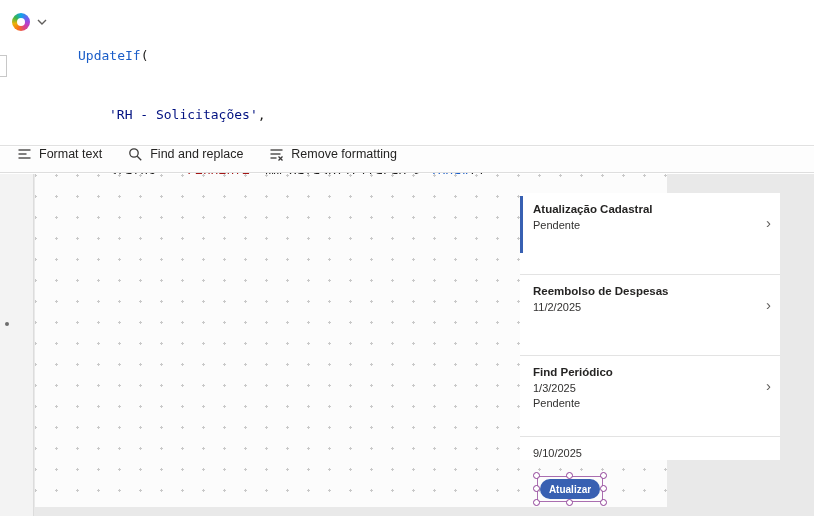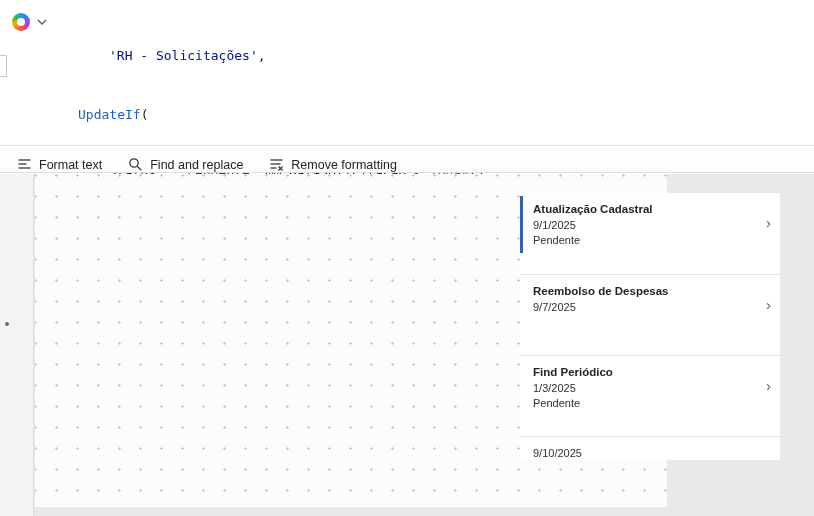--- a/index.html
+++ b/index.html
@@ -46,21 +46,21 @@
   .tok-str{color:var(--tok-str);}
   .tok-plain{color:#1b1a19;}
 
   
   .toolbar{
     position:absolute;left:0;top:147px;width:814px;height:26px;
     background:#fdfdfd;border-bottom:1px solid #dedede;
     display:flex;align-items:center;padding-left:4px;
   }
   .toolbar-btn{
-    display:inline-flex;align-items:flex-end;gap:7px;height:100%;
+    display:inline-flex;align-items:flex-start;gap:7px;height:100%;
     padding:0 13px;font-size:12.5px;color:#252423;cursor:pointer;
   }
   .toolbar-btn svg{flex:0 0 auto;}
 
   
   .canvas-region{
     position:absolute;left:0;top:174px;width:814px;height:342px;background:#e9e9e9;
   }
   .left-rail{
     position:absolute;left:0;top:0;width:34px;height:342px;
@@ -112,22 +112,22 @@
 <body>
 
 <div class="formula-area">
   <div class="fx-icon"></div>
   <svg class="fx-chevron" viewBox="0 0 12 10">
     <polyline points="2,3 6,7 10,3" fill="none" stroke="#605e5c" stroke-width="1.4"></polyline>
   </svg>
   <div class="left-nub"></div>
 
   <div class="code">
+    <span class="code-line"><span class="tok-func">UpdateIf</span><span class="tok-plain">(</span></span>
     <span class="code-line indent"><span class="tok-ident">'RH - Solicitações'</span><span class="tok-plain">,</span></span>
-    <span class="code-line"><span class="tok-func">UpdateIf</span><span class="tok-plain">(</span></span>
     <span class="code-line indent"><span class="tok-plain">Status = </span><span class="tok-str">"Pendente"</span><span class="tok-plain"> &amp;&amp; DataSolicitacao &lt; </span><span class="tok-func">Today</span><span class="tok-plain">(),</span></span>
     <span class="code-line indent"><span class="tok-plain">{Status: </span><span class="tok-str">"Atrasado"</span><span class="tok-plain">}</span></span>
     <span class="code-line"><span class="tok-plain">)</span></span>
   </div>
 </div>
 
 <div class="toolbar">
   <div class="toolbar-btn">
     <svg width="15" height="15" viewBox="0 0 15 15">
       <line x1="1.5" y1="3" x2="13.5" y2="3" stroke="#3b3a39" stroke-width="1.3"></line>
@@ -160,41 +160,52 @@
     <div class="rail-dot"></div>
   </div>
 
   <div class="canvas">
 
     <div class="gallery">
 
       <div class="g-item">
         <div class="g-accent"></div>
         <div class="g-title">Atualização Cadastral</div>
-        <div class="g-date">9/1/2025</div>
         <div class="g-status">Pendente</div>
         <div class="g-chev">›</div>
       </div>
 
       <div class="g-item">
         <div class="g-title">Reembolso de Despesas</div>
-        <div class="g-date">9/7/2025</div>
+        <div class="g-date">11/2/2025</div>
         <div class="g-chev">›</div>
       </div>
 
       <div class="g-item">
         <div class="g-title">Find Periódico</div>
         <div class="g-date">1/3/2025</div>
         <div class="g-status">Pendente</div>
         <div class="g-chev">›</div>
       </div>
 
       <div class="g-item">
         <div class="g-date">9/10/2025</div>
         <div class="g-status"></div>
         <div class="g-chev">›</div>
       </div>
 
     </div>
 
+    <div class="sel-group">
+      <div class="sel-outline"></div>
+      <button class="pa-button">Atualizar</button>
+      <div class="handle h-nw"></div>
+      <div class="handle h-n"></div>
+      <div class="handle h-ne"></div>
+      <div class="handle h-w"></div>
+      <div class="handle h-e"></div>
+      <div class="handle h-sw"></div>
+      <div class="handle h-s"></div>
+      <div class="handle h-se"></div>
+    </div>
 
   </div>
 </div>
 
 </body></html>

